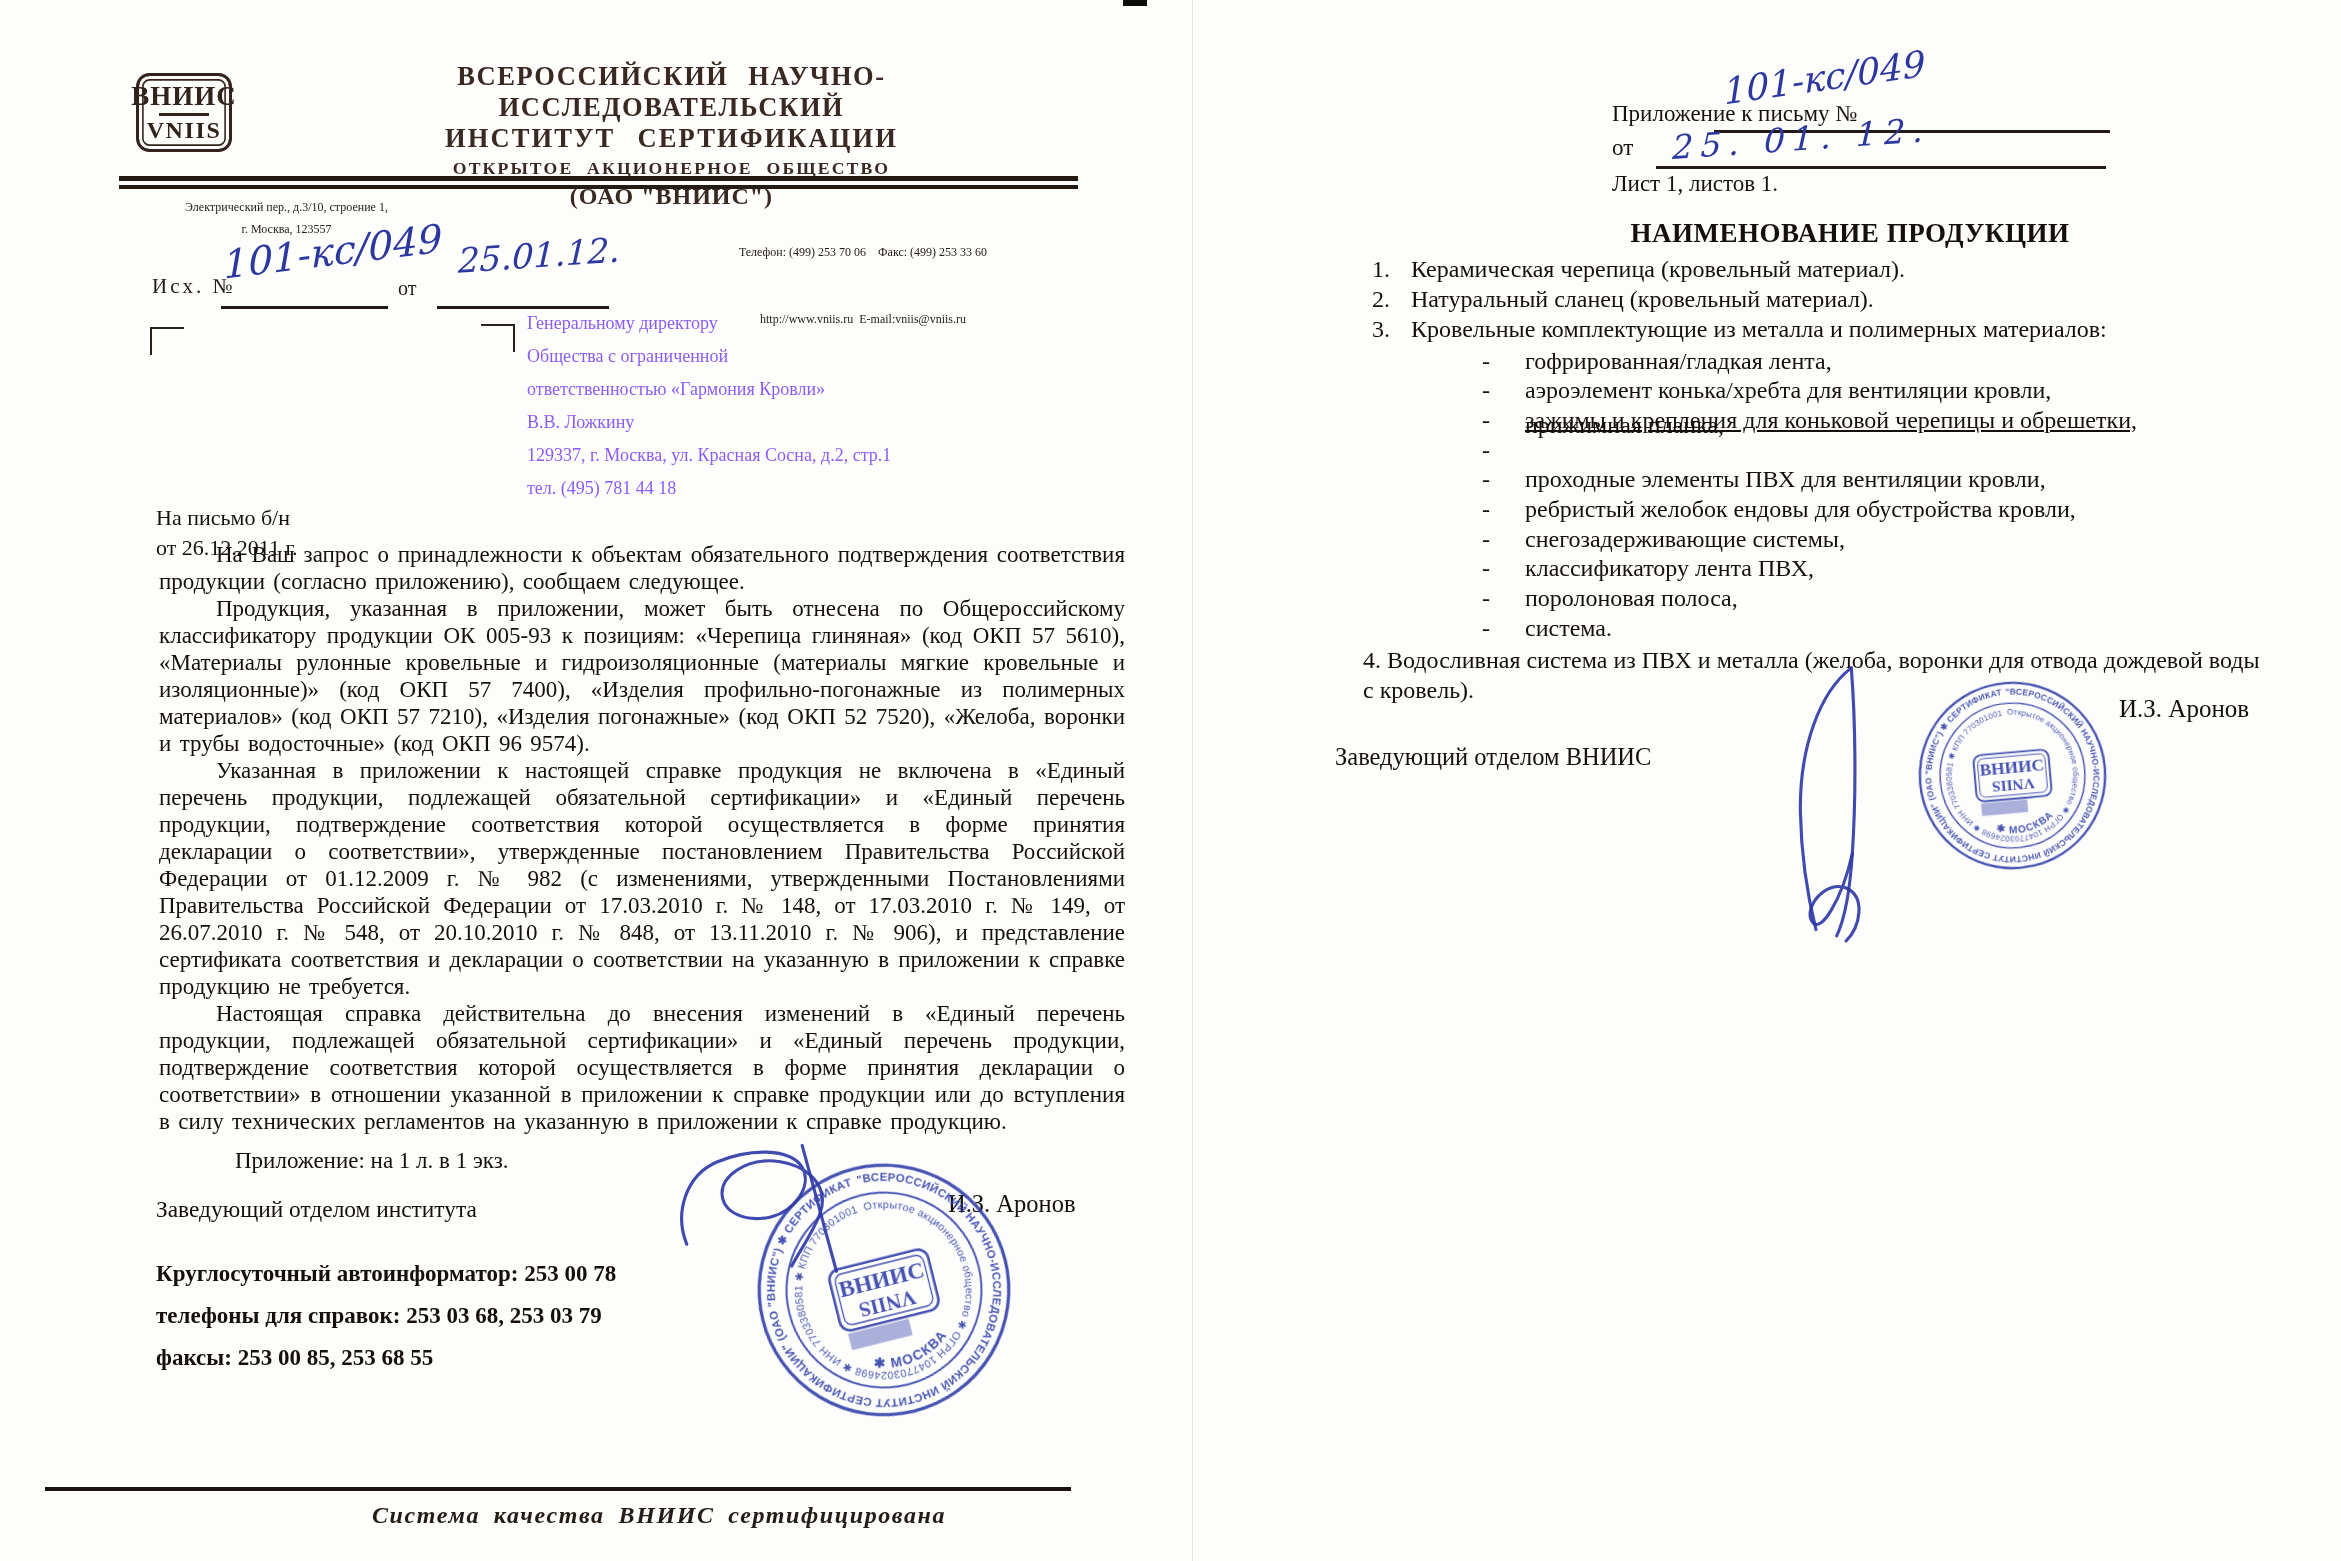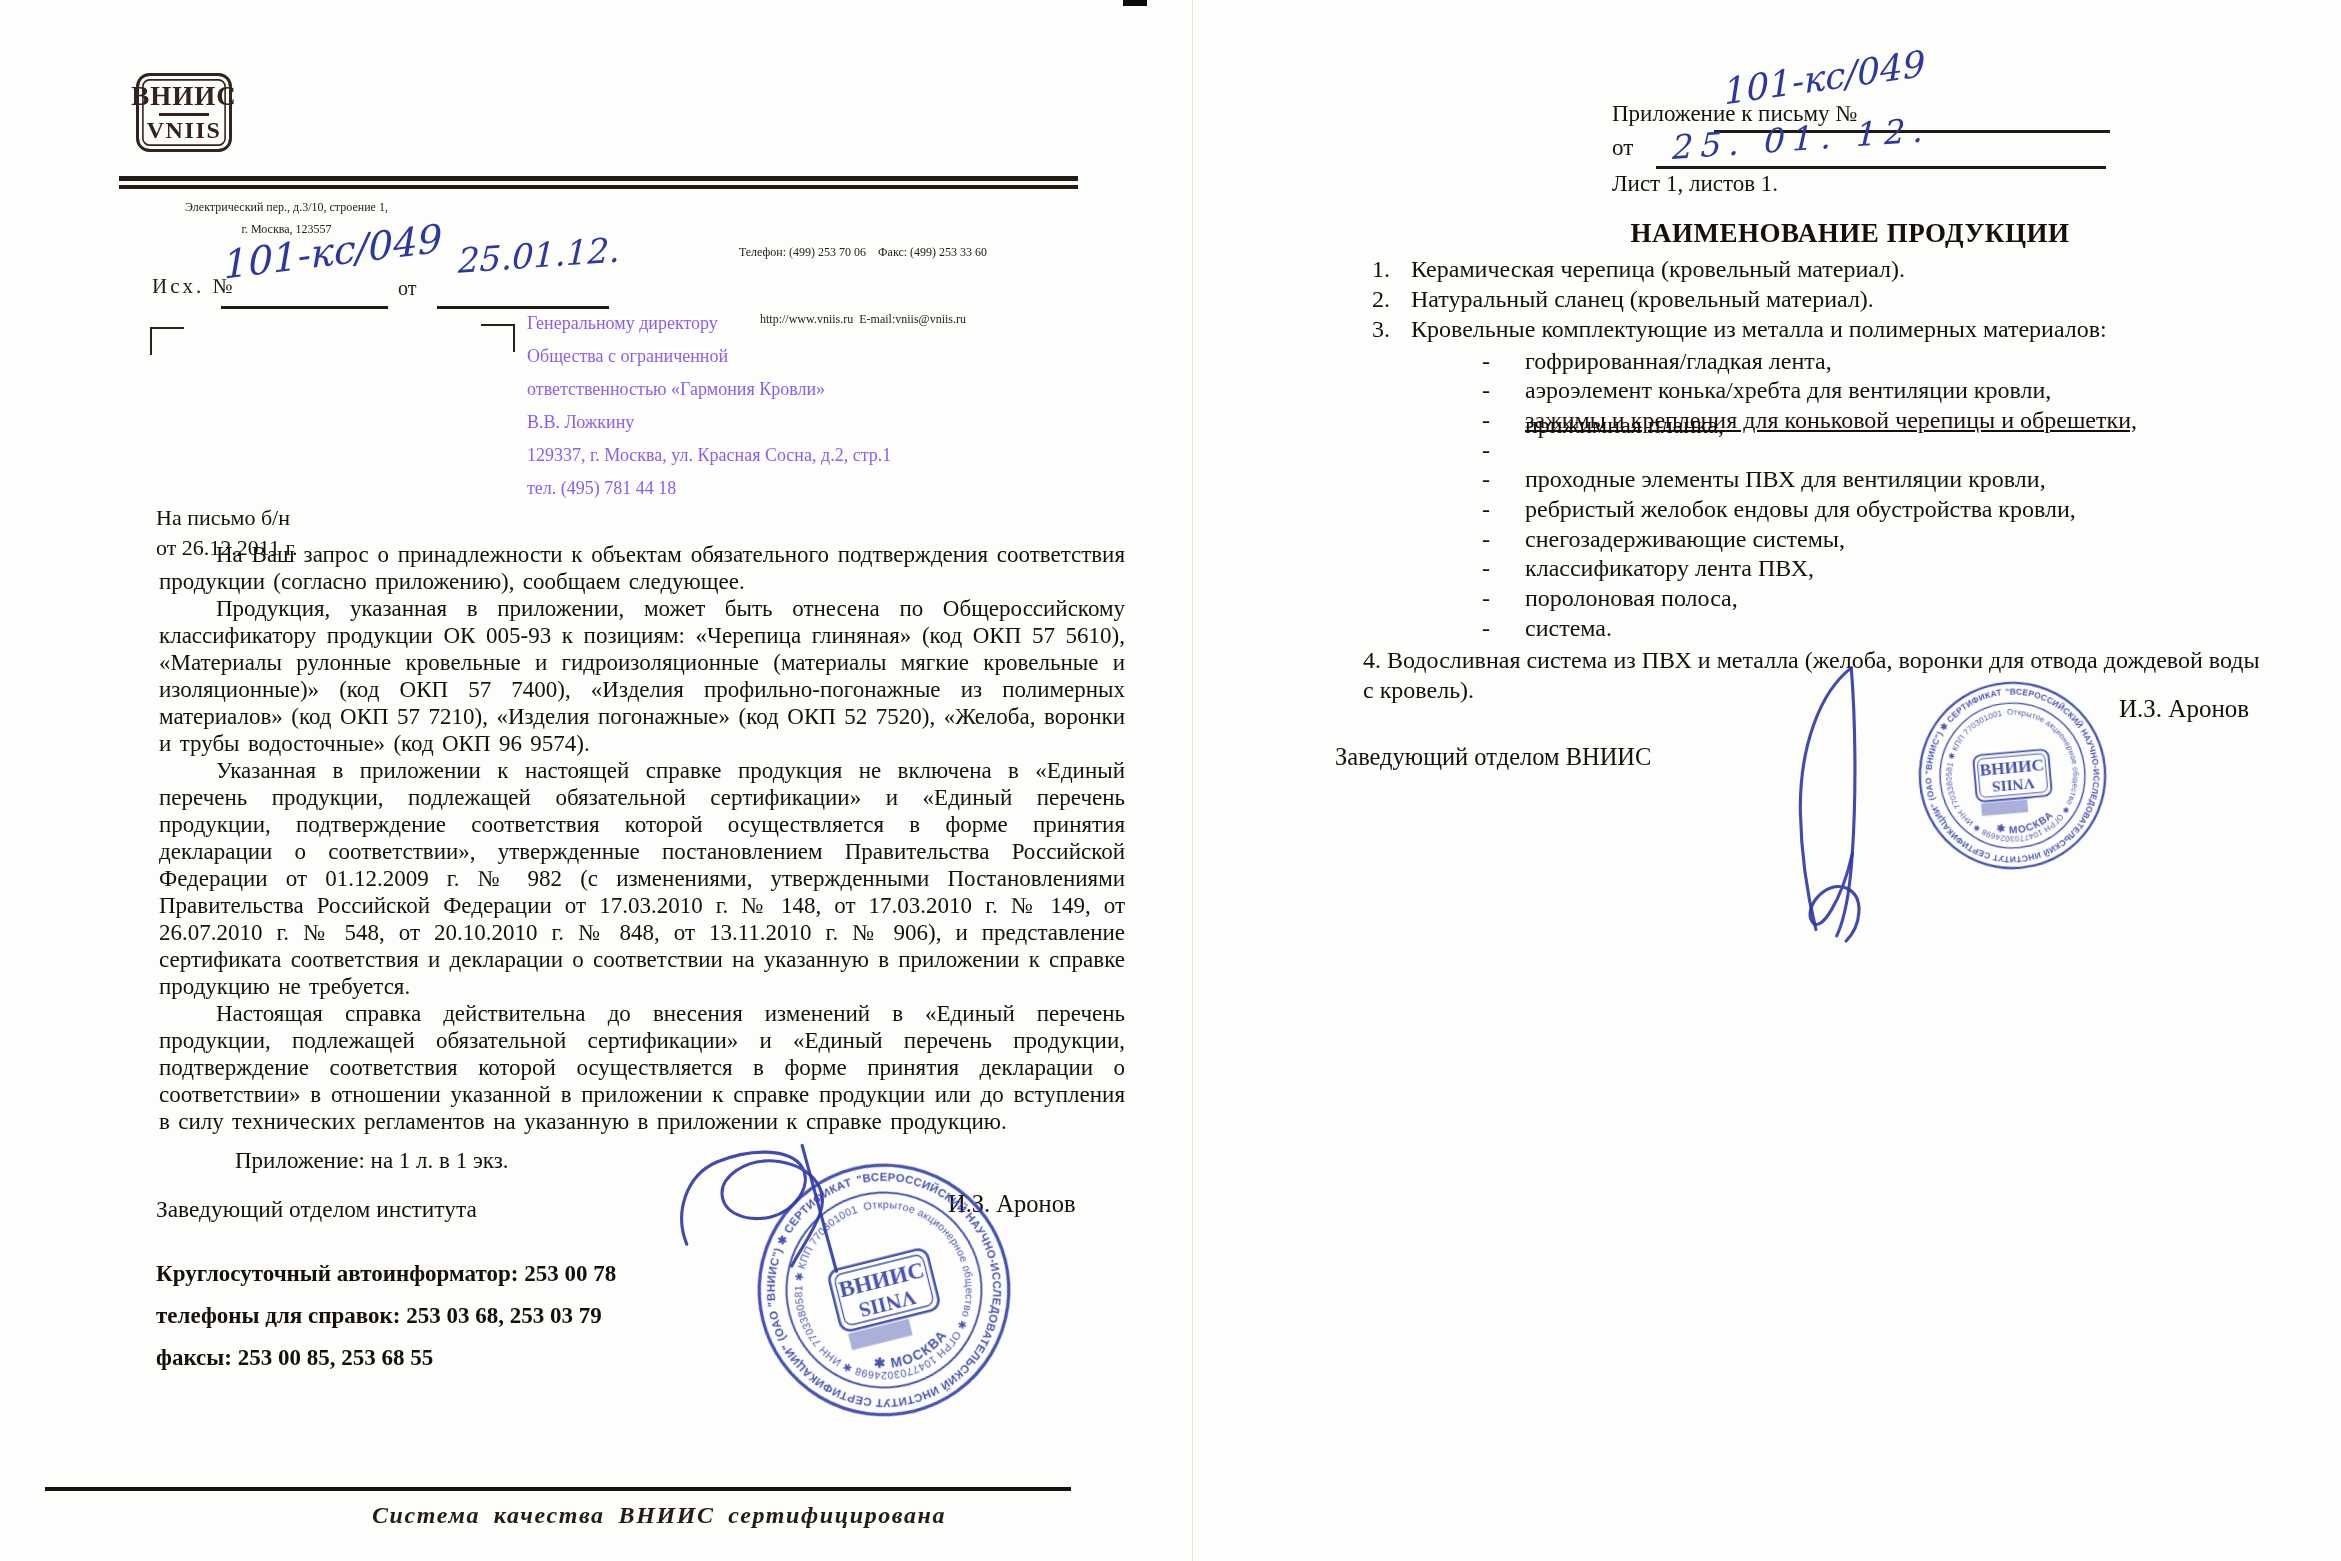--- a/index.html
+++ b/index.html
@@ -70,20 +70,26 @@
 <body>
 
 <div class="sheet">
 
   <div class="abs logo-box">
     <div class="logo-top">ВНИИС</div>
     <div class="logo-div"></div>
     <div class="logo-bot">VNIIS</div>
   </div>
 
+  <div class="abs org-title">
+    <div class="org-l1">ВСЕРОССИЙСКИЙ НАУЧНО-ИССЛЕДОВАТЕЛЬСКИЙ</div>
+    <div class="org-l2">ИНСТИТУТ СЕРТИФИКАЦИИ</div>
+    <div class="org-l3">ОТКРЫТОЕ АКЦИОНЕРНОЕ ОБЩЕСТВО</div>
+    <div class="org-l4">(ОАО "ВНИИС")</div>
+  </div>
 
   <div class="abs rule" style="top:176px;"></div>
   <div class="abs rule" style="top:185px;height:4.2px;"></div>
 
   <div class="abs addr addr-left">
     <div>Электрический пер., д.3/10, строение 1,</div>
     <div>г. Москва, 123557</div>
   </div>
   <div class="abs addr addr-right">
     <div>Телефон: (499) 253 70 06    Факс: (499) 253 33 60</div>

